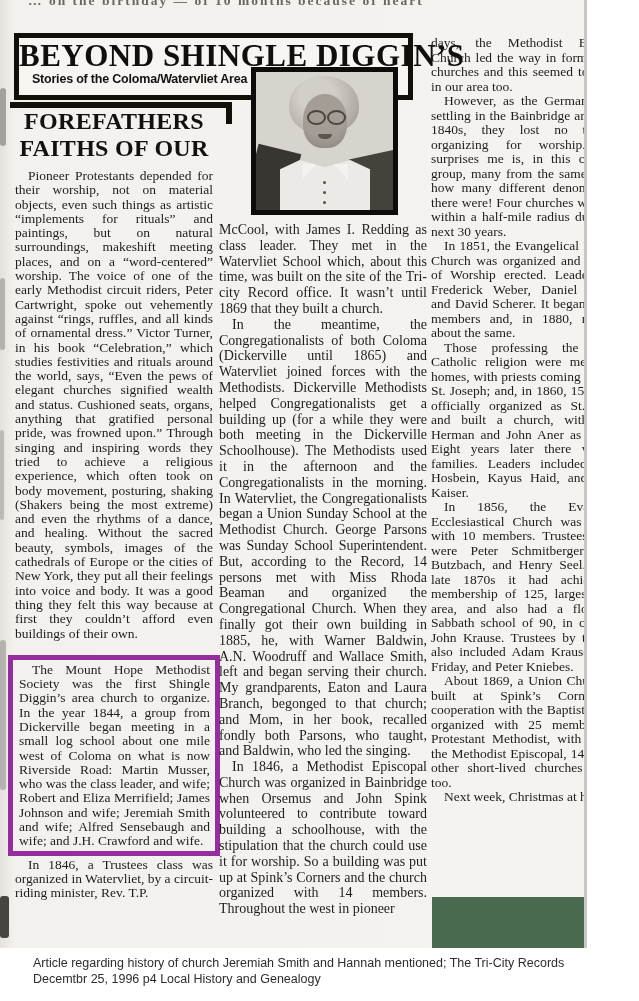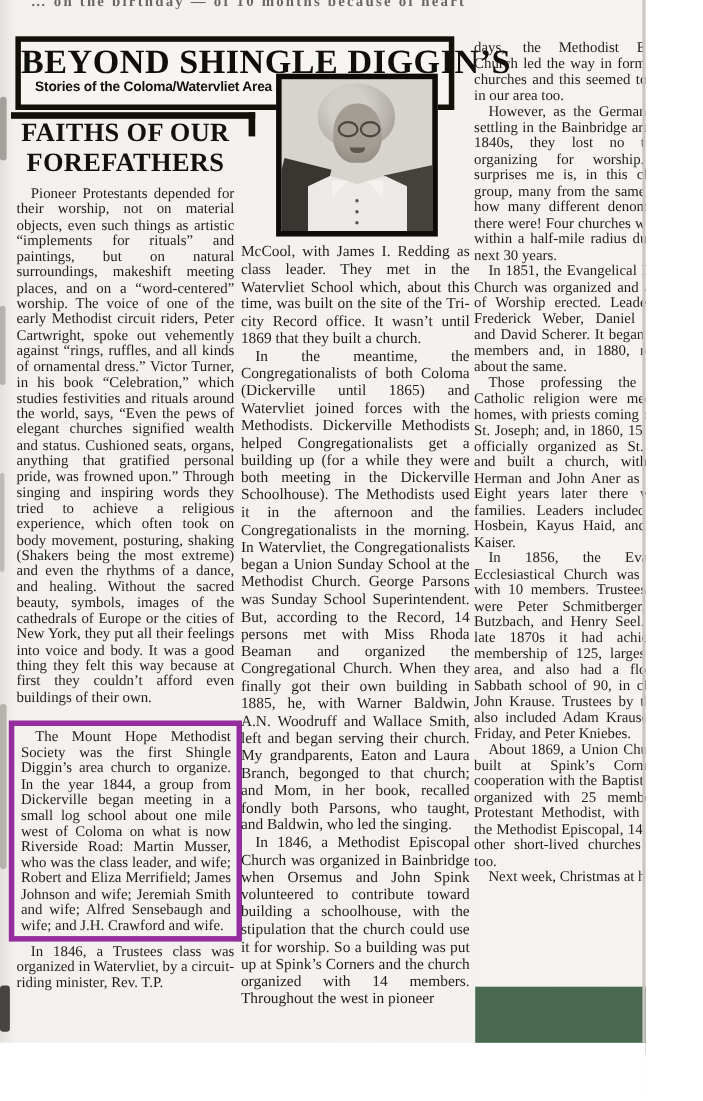--- a/index.html
+++ b/index.html
@@ -111,22 +111,22 @@
     <div class="p-glass-l"></div>
     <div class="p-glass-r"></div>
     <div class="p-mouth"></div>
     <div class="p-btn1"></div>
     <div class="p-btn2"></div>
     <div class="p-btn3"></div>
   </div>
 
   <div class="col col-left">
     <h2 class="lc-head">
+      <span>FOREFATHERS</span>
       <span>FAITHS OF OUR</span>
-      <span>FOREFATHERS</span>
     </h2>
     <p class="ind">Pioneer Protestants depended for their worship, not on material objects, even such things as artistic “implements for rituals” and paintings, but on natural surroundings, makeshift meeting places, and on a “word-centered” worship. The voice of one of the early Methodist circuit riders, Peter Cartwright, spoke out vehemently against “rings, ruffles, and all kinds of ornamental dress.” Victor Turner, in his book “Celebration,” which studies festivities and rituals around the world, says, “Even the pews of elegant churches signified wealth and status. Cushioned seats, organs, anything that gratified personal pride, was frowned upon.” Through singing and inspiring words they tried to achieve a religious experience, which often took on body movement, posturing, shaking (Shakers being the most extreme) and even the rhythms of a dance, and healing. Without the sacred beauty, symbols, images of the cathedrals of Europe or the cities of New York, they put all their feelings into voice and body. It was a good thing they felt this way because at first they couldn’t afford even buildings of their own.</p>
     <div class="highlight">
       <p class="ind">The Mount Hope Methodist Society was the first Shingle Diggin’s area church to organize. In the year 1844, a group from Dickerville began meeting in a small log school about one mile west of Coloma on what is now Riverside Road: Martin Musser, who was the class leader, and wife; Robert and Eliza Merrifield; James Johnson and wife; Jeremiah Smith and wife; Alfred Sensebaugh and wife; and J.H. Crawford and wife.</p>
     </div>
     <p class="ind">In 1846, a Trustees class was organized in Watervliet, by a circuit-riding minister, Rev. T.P.</p>
   </div>
 
   <div class="col col-mid">
     <p>McCool, with James I. Redding as class leader. They met in the Watervliet School which, about this time, was built on the site of the Tri-city Record office. It wasn’t until 1869 that they built a church.</p>
@@ -140,20 +140,24 @@
     <p class="ind">In 1851, the Evangelical Lutheran Church was organized and a House of Worship erected. Leaders were Frederick Weber, Daniel Krieger, and David Scherer. It began with 34 members and, in 1880, remained about the same.</p>
     <p class="ind">Those professing the Roman Catholic religion were meeting in homes, with priests coming out from St. Joseph; and, in 1860, 15 families officially organized as St. Mary’s and built a church, with James Herman and John Aner as trustees. Eight years later there were 25 families. Leaders included Simon Hosbein, Kayus Haid, and Joseph Kaiser.</p>
     <p class="ind">In 1856, the Evangelical Ecclesiastical Church was formed, with 10 members. Trustees chosen were Peter Schmitberger, Philip Butzbach, and Henry Seel. By the late 1870s it had achieved· a membership of 125, largest in the area, and also had a flourishing Sabbath school of 90, in charge of John Krause. Trustees by this time also included Adam Krause, David Friday, and Peter Kniebes.</p>
     <p class="ind">About 1869, a Union Church was built at Spink’s Corners, in cooperation with the Baptist Church, organized with 25 members; the Protestant Methodist, with 22; and the Methodist Episcopal, 14. Several other short-lived churches used it too.</p>
     <p class="ind">Next week, Christmas at history!</p>
   </div>
 
   <div class="redaction"></div>
 
   <div class="caption-strip"></div>
+  <div class="caption">
+    <div>Article regarding history of church Jeremiah Smith and Hannah mentioned; The Tri-City Records</div>
+    <div>Decemtbr 25, 1996 p4 Local History and Genealogy</div>
+  </div>
 
   <div class="smudge s1"></div>
   <div class="smudge s2"></div>
   <div class="smudge s3"></div>
   <div class="smudge s4"></div>
   <div class="smudge s5"></div>
   <div class="edge-r"></div>
 
 </div>
 

